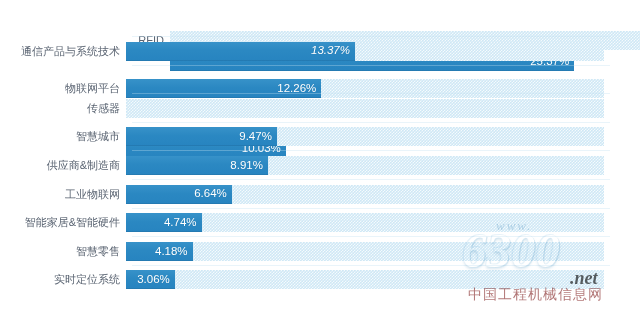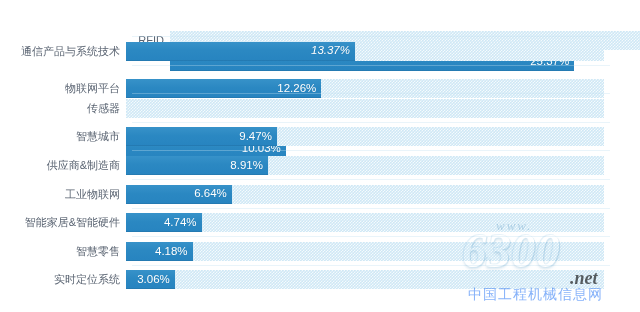--- a/index.html
+++ b/index.html
@@ -150,21 +150,21 @@
     font-style: italic;
     font-weight: bold;
   }
 
   .wm-cn {
     position: absolute;
     left: 10px;
     top: 74px;
     font-size: 14px;
     letter-spacing: 1px;
-    color: #3b82f6;
+    color: #7f1d1d;
     font-family: "Liberation Sans", "DejaVu Sans", sans-serif;
     white-space: nowrap;
   }
 </style>
 </head>
 <body>
 
 <div id="chart-root">
 
   <div id="rows">

